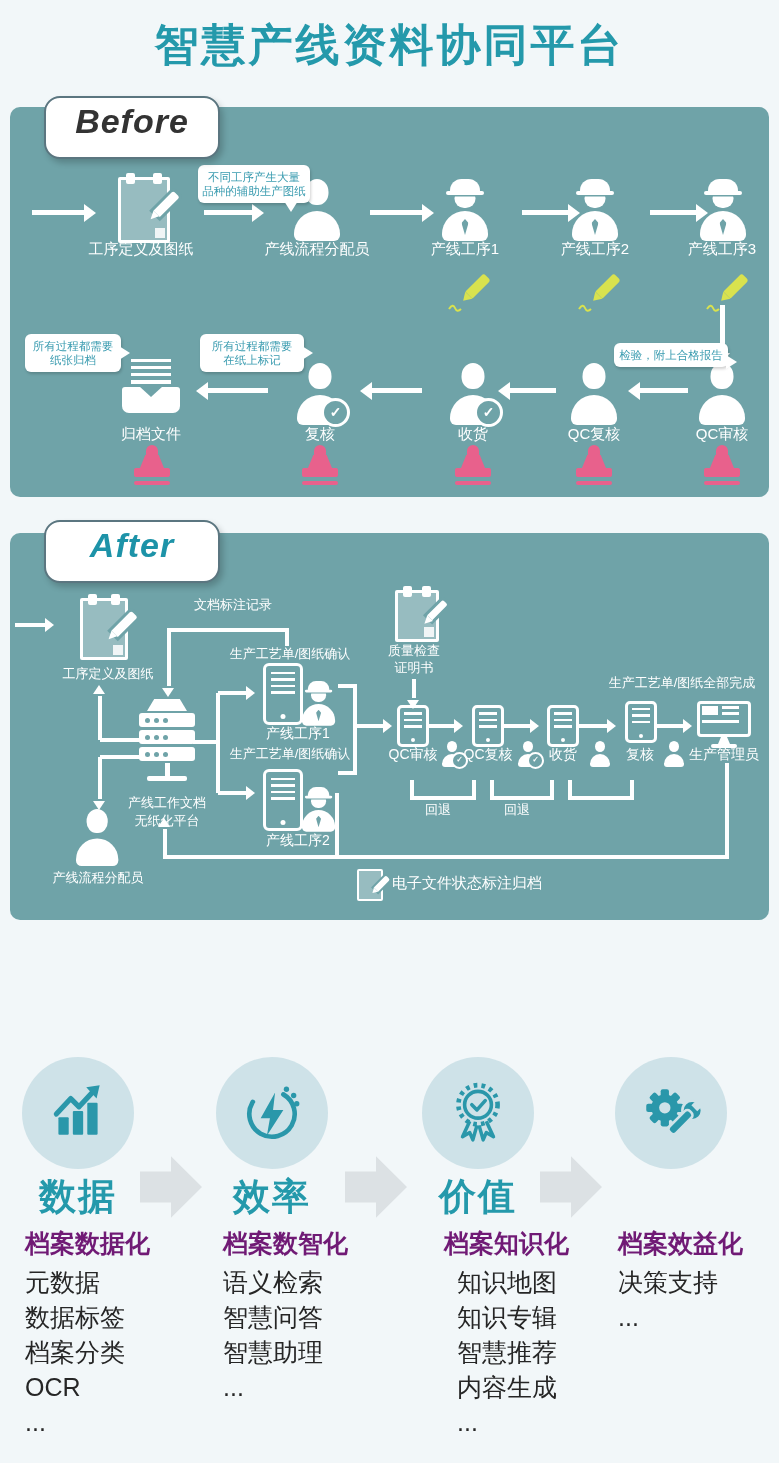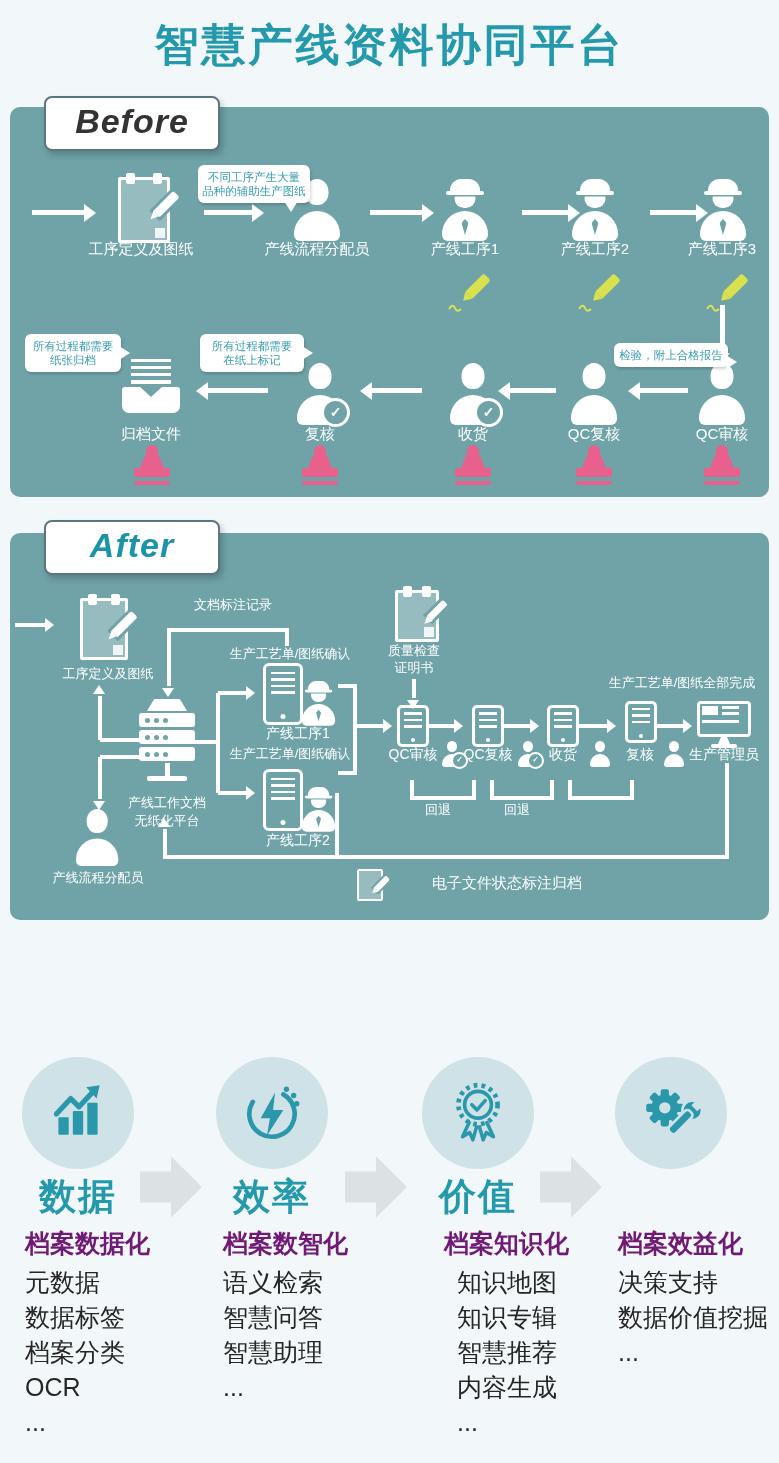--- a/index.html
+++ b/index.html
@@ -1,26 +1,26 @@
 <!DOCTYPE html>
 <html><head>
 <meta charset="utf-8">
 <style>
   html,body{margin:0;padding:0;background:#fff;}
   .stage{position:relative;width:779px;height:1463px;margin:0 auto;background:#f2f7f9;
          font-family:"Liberation Sans",sans-serif;overflow:hidden;}
-  .abs{position:absolute;margin-left:40px;}
+  .abs{position:absolute;}
   
   .big-title{position:absolute;left:0;width:779px;text-align:center;color:#2499ab;
              font-size:44px;font-weight:800;letter-spacing:3px;}
   
   .panel{position:absolute;left:10px;width:759px;background:#6fa3a8;border-radius:10px;}
   .plabel{position:absolute;left:44px;width:172px;background:#fff;border:2px solid#5b7680;
-          border-radius:8px;text-align:center;font-size:34px;font-weight:800;font-style:italic;
-          padding:4px 0 8px 0;box-shadow:3px 4px 6px rgba(0,0,0,.2);letter-spacing:1px;z-index:5;}
+          border-radius:16px;text-align:center;font-size:34px;font-weight:800;font-style:italic;
+          padding:4px 0 16px 0;box-shadow:3px 4px 6px rgba(0,0,0,.2);letter-spacing:1px;z-index:5;}
   .plabel.before{color:#333;}
   .plabel.after{color:#1d93a8;}
   
   .nlabel{position:absolute;color:#fff;font-size:15px;white-space:nowrap;transform:translateX(-50%);}
   .nlabel.s13{font-size:13px;}
   .nlabel.s14{font-size:14px;}
   
   .harr{position:absolute;height:5px;background:#fff;}
   .harr::after{content:"";position:absolute;right:-12px;top:-6.5px;width:0;height:0;
                border-left:12px solid #fff;border-top:9px solid transparent;border-bottom:9px solid transparent;}
@@ -580,17 +580,16 @@
   </div>
   <div class="clist" style="left:433px;top:1265px;margin-left:24px;">
     <div>知识地图</div>
     <div>知识专辑</div>
     <div>智慧推荐</div>
     <div>内容生成</div>
     <div>...</div>
   </div>
   <div class="clist" style="left:618px;top:1265px;">
     <div>决策支持</div>
-    <div>数据价值挖掘</div>
     <div>...</div>
   </div>
 
 </div>
 
 </body></html>

